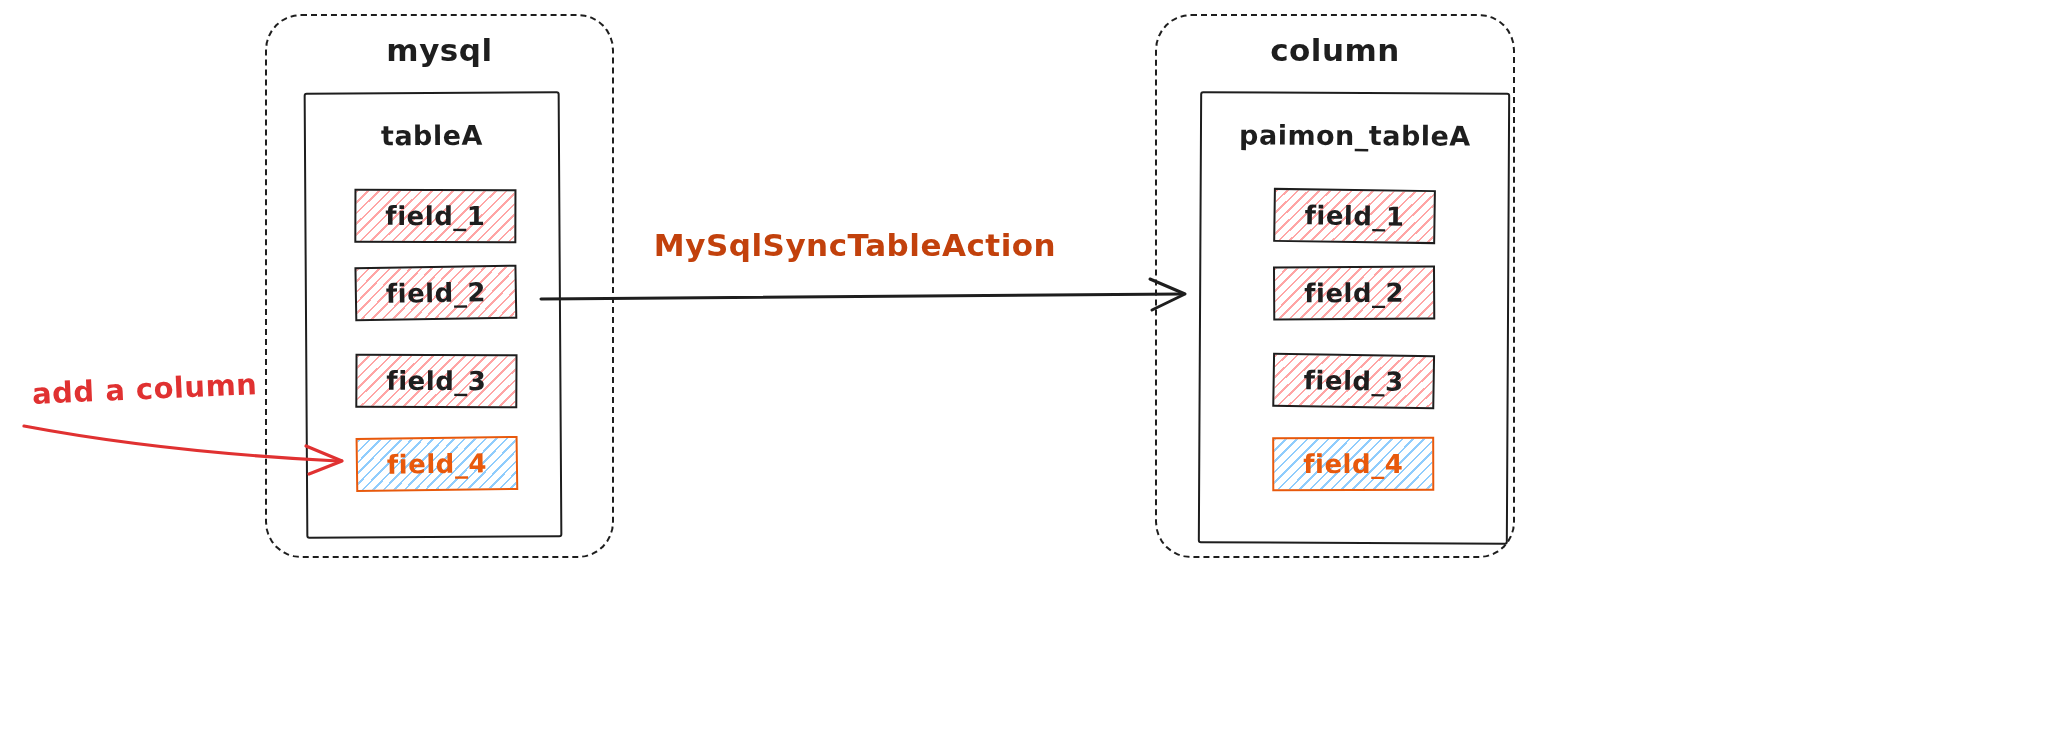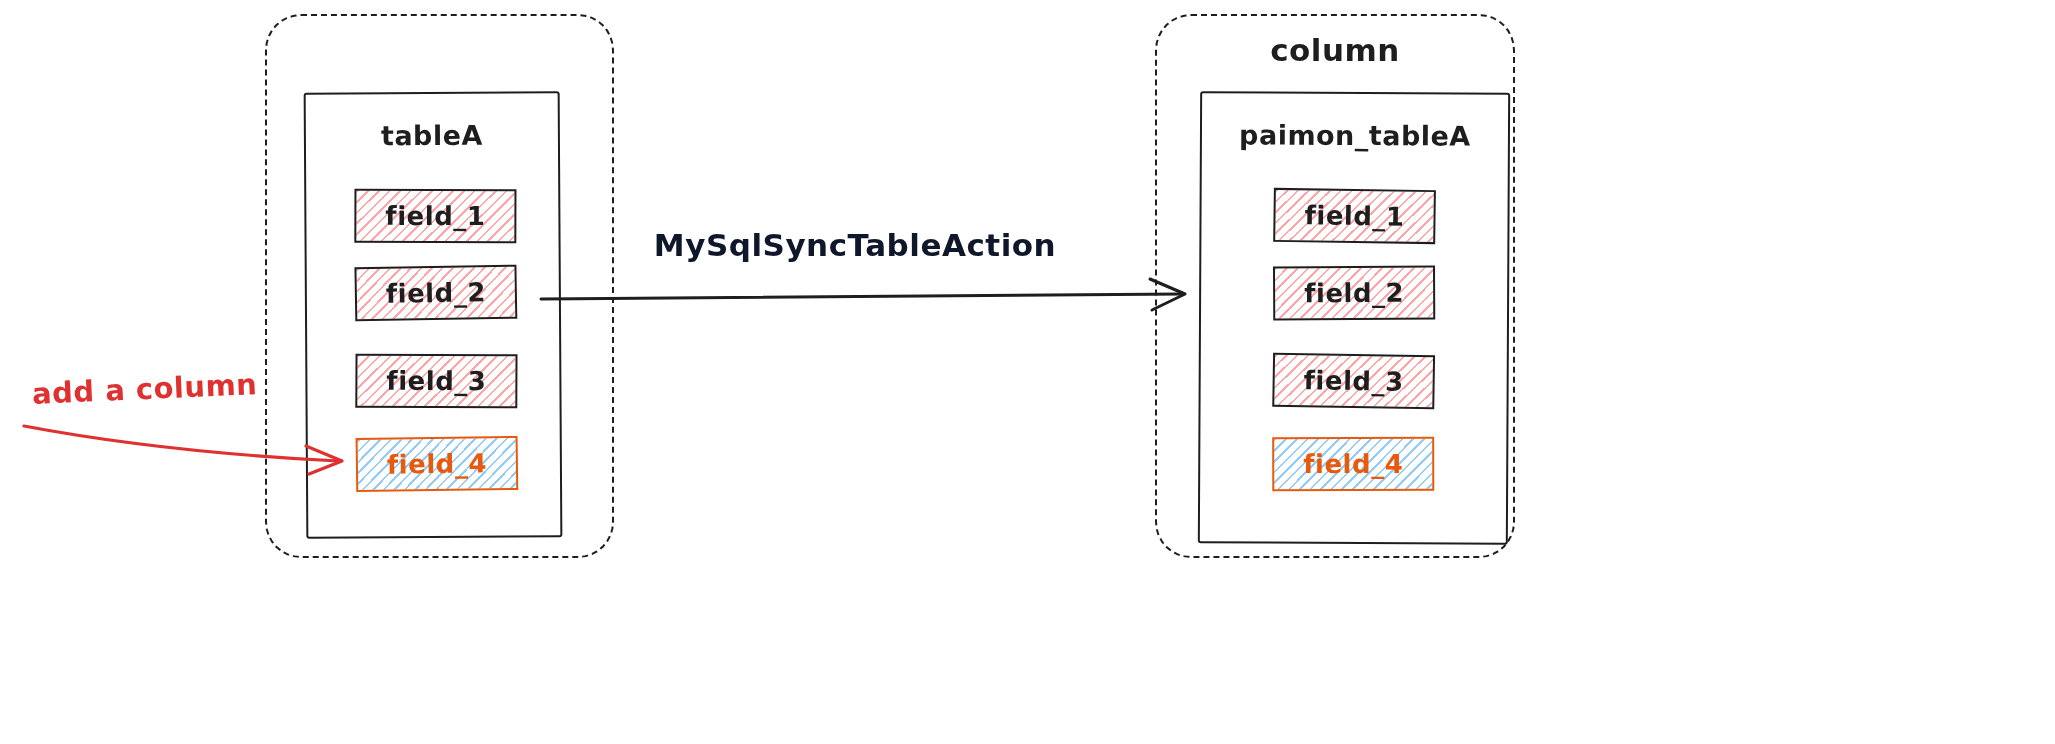--- a/index.html
+++ b/index.html
@@ -104,21 +104,21 @@
   
   .arrow-label {
     position: absolute;
     left: 645px;
     top: 227px;
     width: 420px;
     text-align: center;
     font-size: 31px;
     font-weight: 700;
     letter-spacing: 0.5px;
-    color: #0f172a;
+    color: #c2410c;
   }
 
   
   .annotation {
     position: absolute;
     left: 32px;
     top: 372px;
     font-size: 29px;
     font-weight: 700;
     letter-spacing: 0.5px;
@@ -135,20 +135,21 @@
     height: 744px;
     pointer-events: none;
   }
 </style>
 </head>
 <body>
 
 <div class="canvas">
 
   <div class="group-box left">
+    <div class="group-title">mysql</div>
 
     <div class="table-box">
       <div class="table-title">tableA</div>
 
       <div class="field red pos-0">
         <span>field_1</span>
       </div>
       <div class="field red pos-1">
         <span>field_2</span>
       </div>

